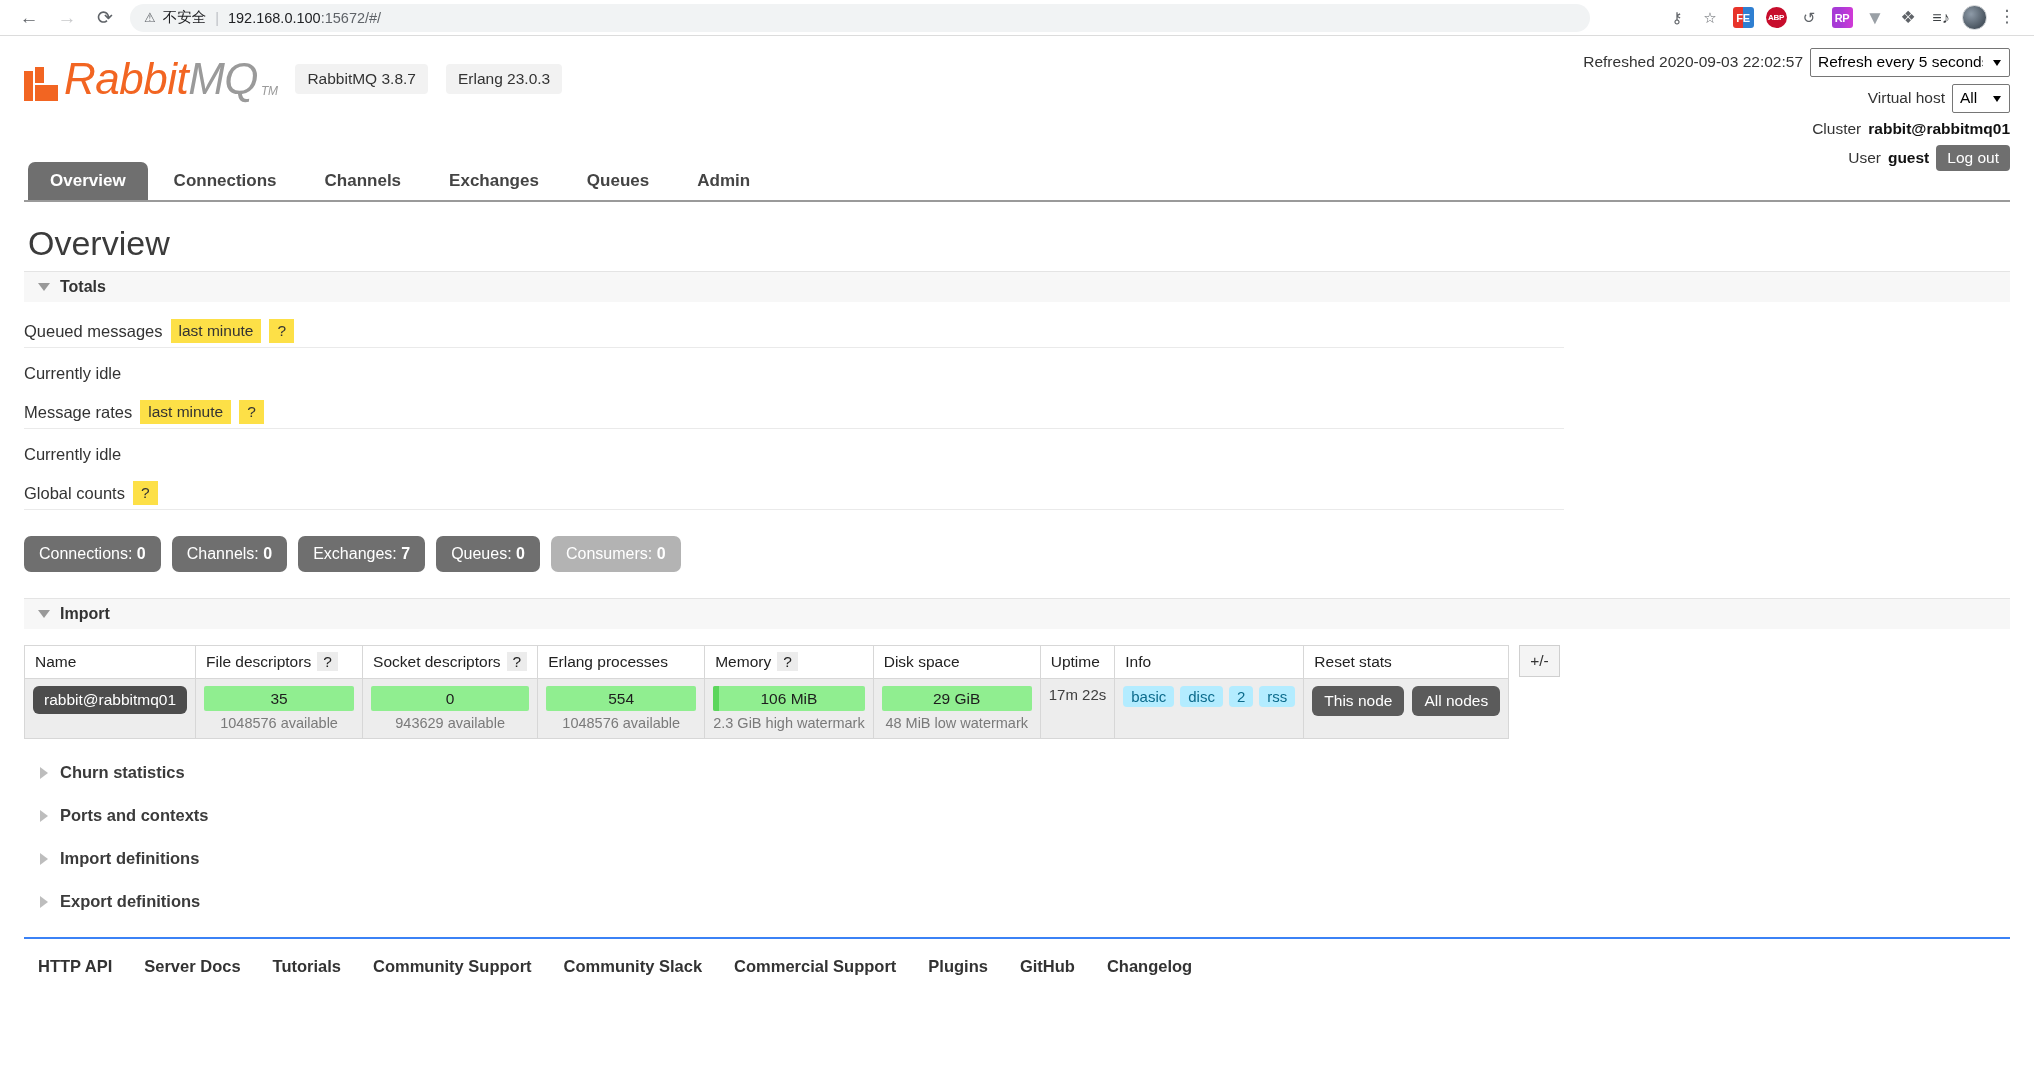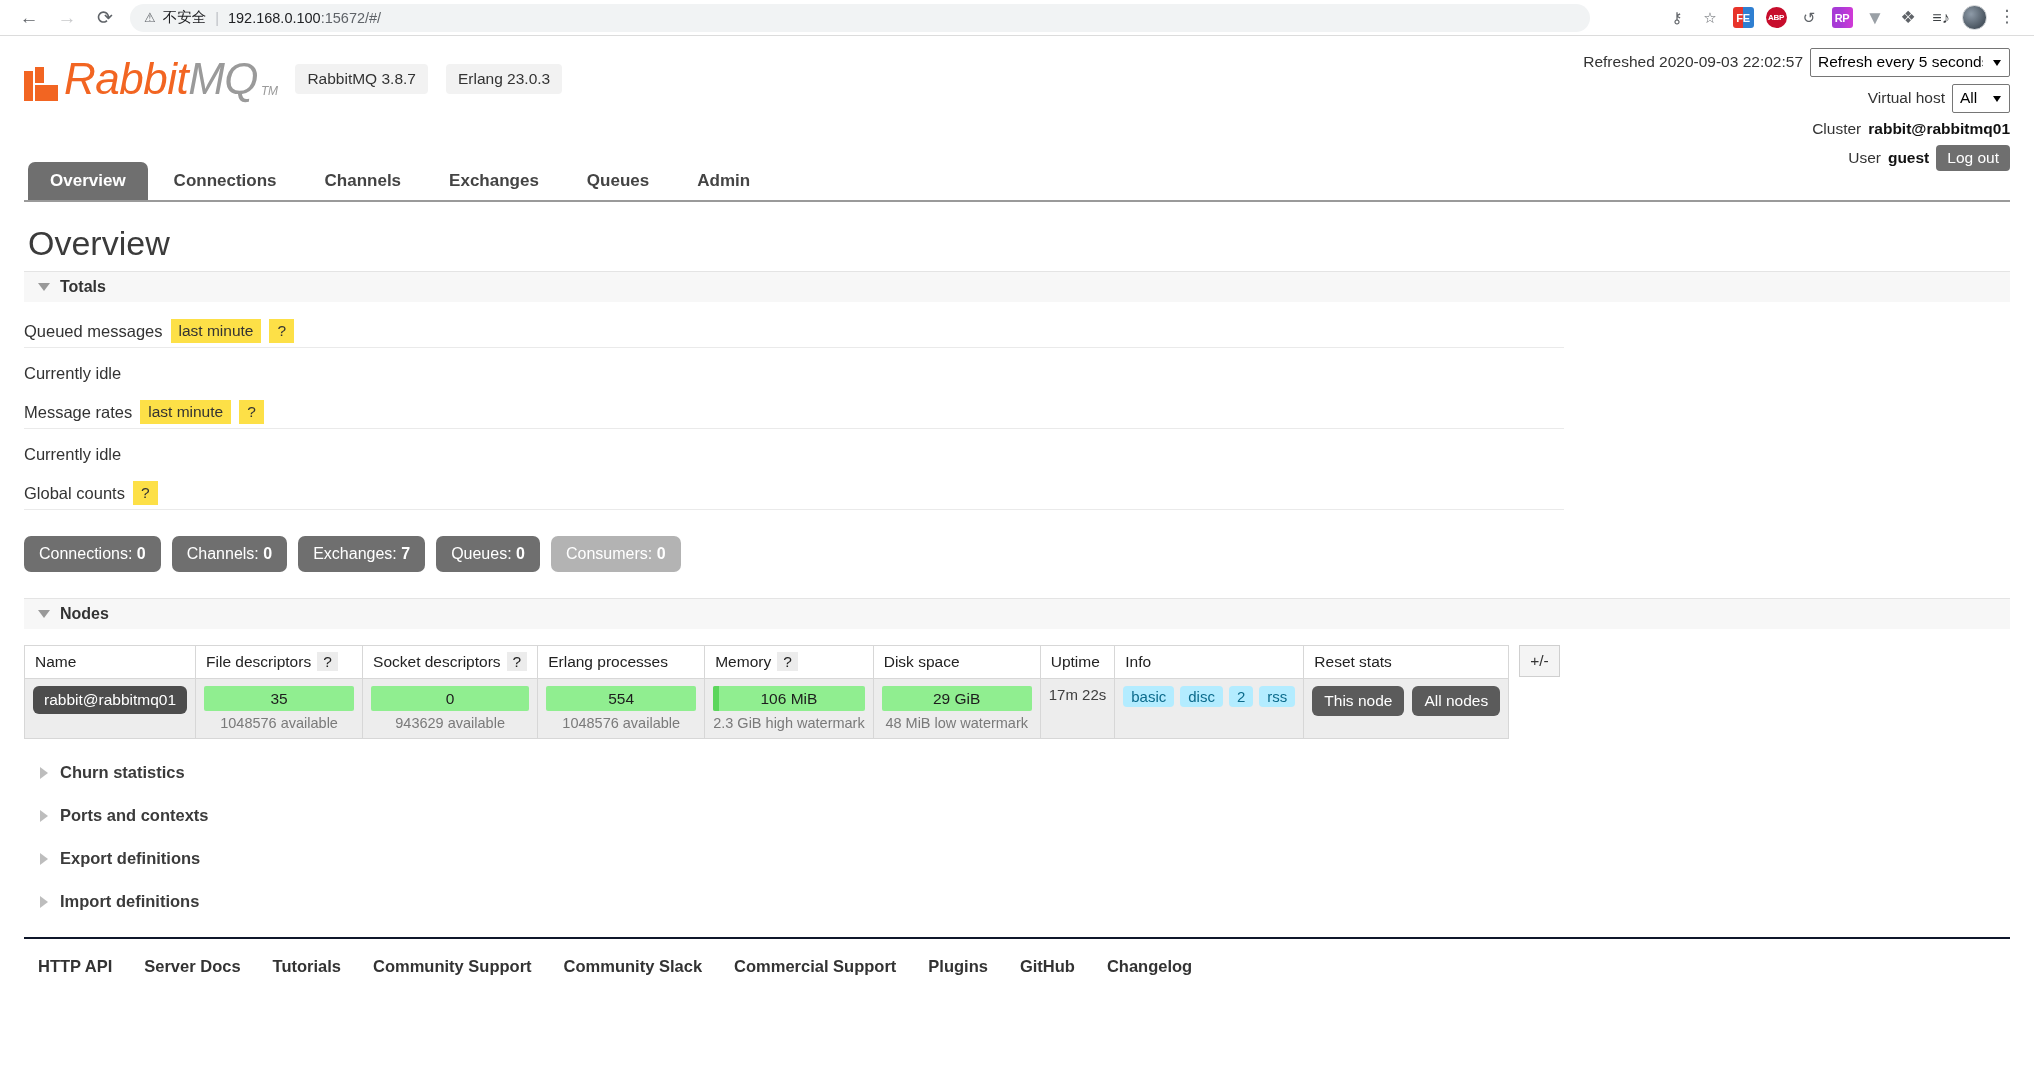--- a/index.html
+++ b/index.html
@@ -354,21 +354,21 @@
     margin-top: 24px;
     padding-left: 16px;
     font-size: 16.5px;
     font-weight: bold;
     color: #3b3b3b;
     cursor: pointer;
   }
 
   
   .footer {
-    border-top: 2px solid #0f172a;
+    border-top: 2px solid #3b82f6;
     margin-top: 26px;
     padding: 18px 0 0 14px;
     display: flex; gap: 32px;
     font-size: 16.5px;
     font-weight: bold;
     color: #333;
   }
   .footer a { color: #333; text-decoration: none; cursor: pointer; }
 </style>
 </head>
@@ -508,21 +508,21 @@
       <b>0</b>
     </button>
     <button class="count-btn muted">
       <span>Consumers:</span>
       <b>0</b>
     </button>
   </div>
 
   <div class="section-hd" style="margin-top:26px">
     <span class="tri-down"></span>
-    <span>Nodes</span>
+    <span>Import</span>
   </div>
 
   <div class="nodes-wrap">
     <table class="nodes">
       <thead>
         <tr>
           <th><span>Name</span></th>
           <th><span>File descriptors</span><span class="q">?</span></th>
           <th><span>Socket descriptors</span><span class="q">?</span></th>
           <th><span>Erlang processes</span></th>
@@ -593,25 +593,25 @@
   <div class="collapsed-sec">
     <span class="tri-right"></span>
     <span>Churn statistics</span>
   </div>
   <div class="collapsed-sec">
     <span class="tri-right"></span>
     <span>Ports and contexts</span>
   </div>
   <div class="collapsed-sec">
     <span class="tri-right"></span>
-    <span>Export definitions</span>
+    <span>Import definitions</span>
   </div>
   <div class="collapsed-sec">
     <span class="tri-right"></span>
-    <span>Import definitions</span>
+    <span>Export definitions</span>
   </div>
 
   <div class="footer">
     <a>HTTP API</a>
     <a>Server Docs</a>
     <a>Tutorials</a>
     <a>Community Support</a>
     <a>Community Slack</a>
     <a>Commercial Support</a>
     <a>Plugins</a>

